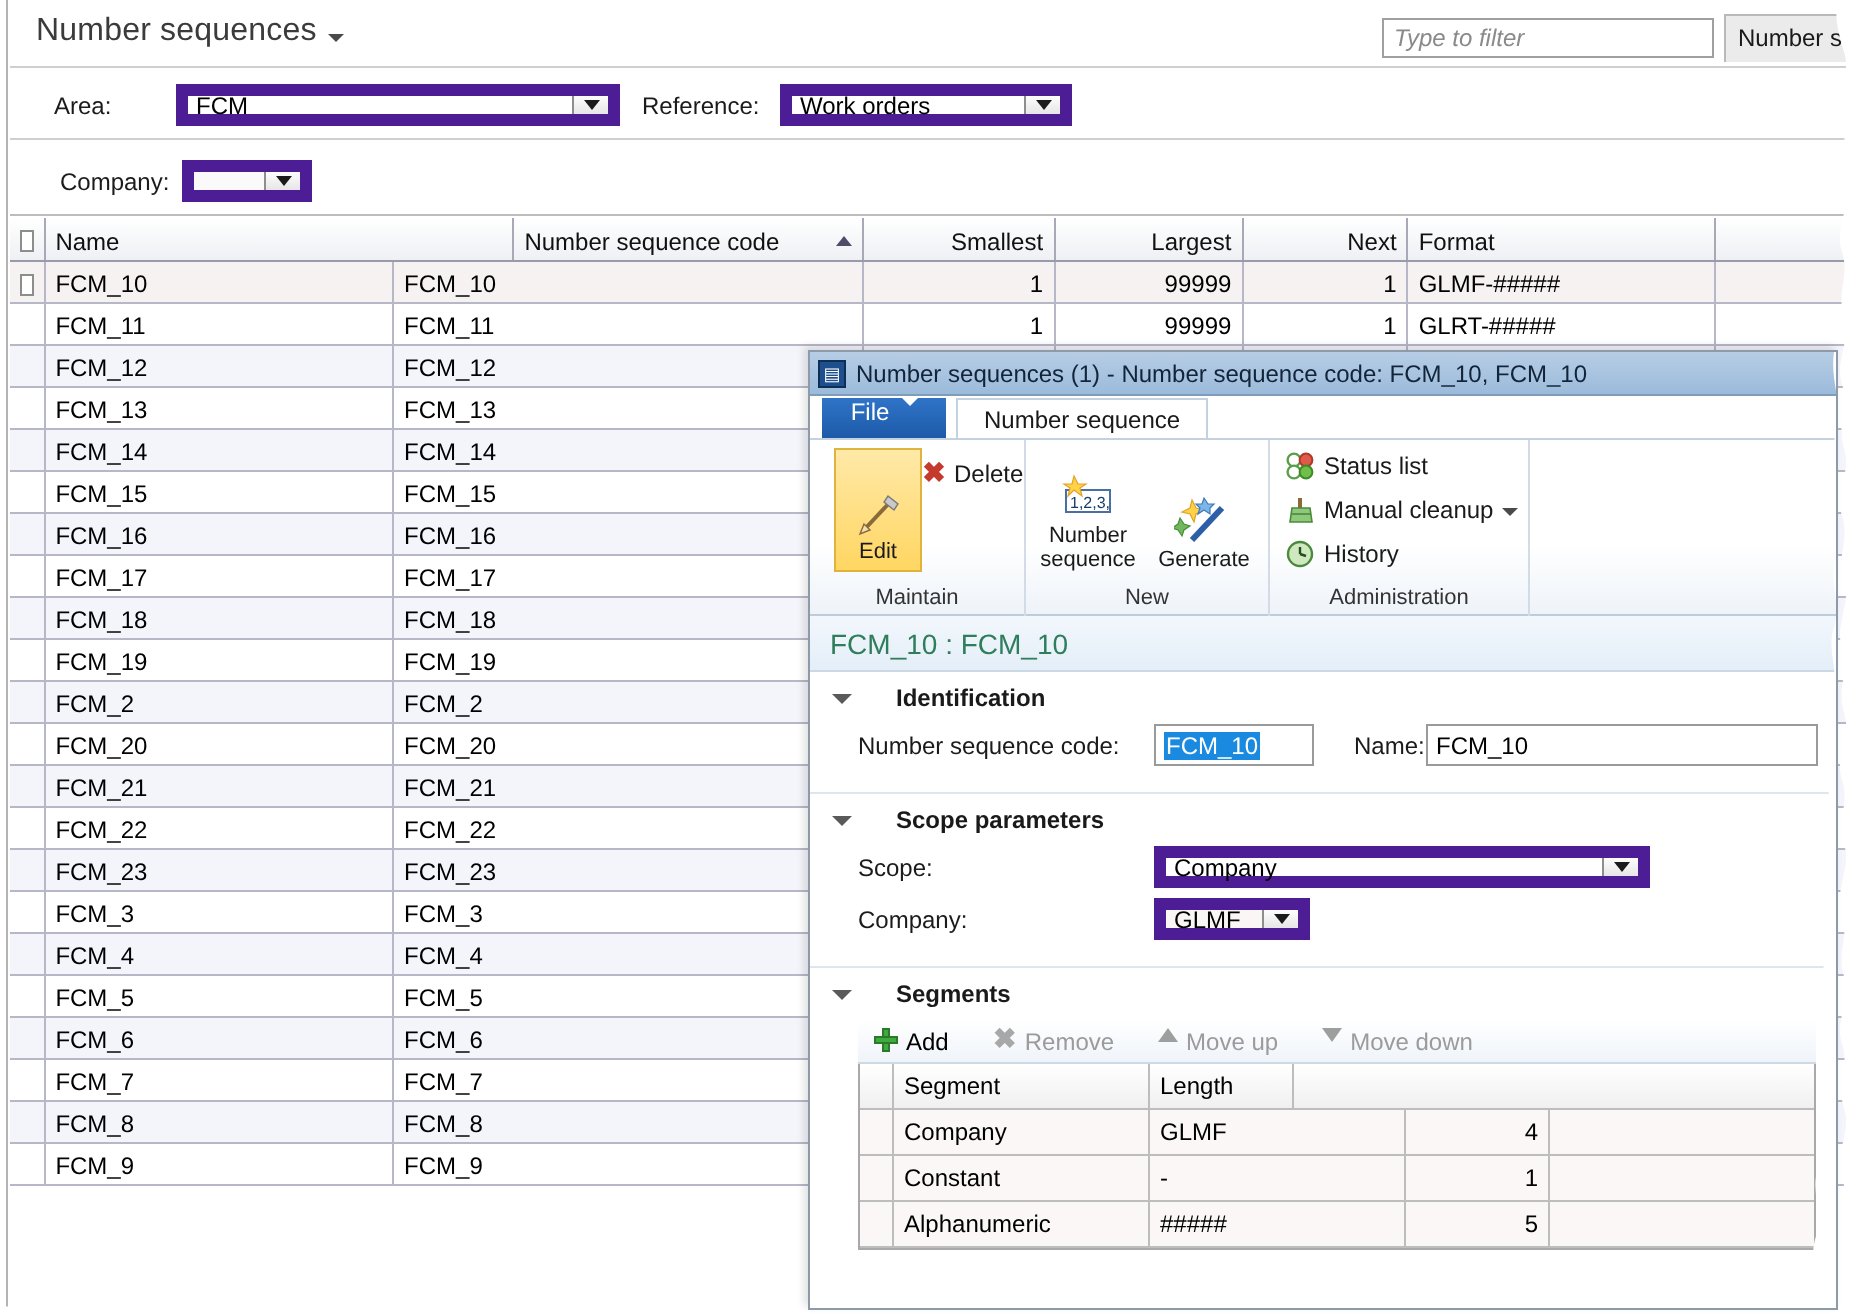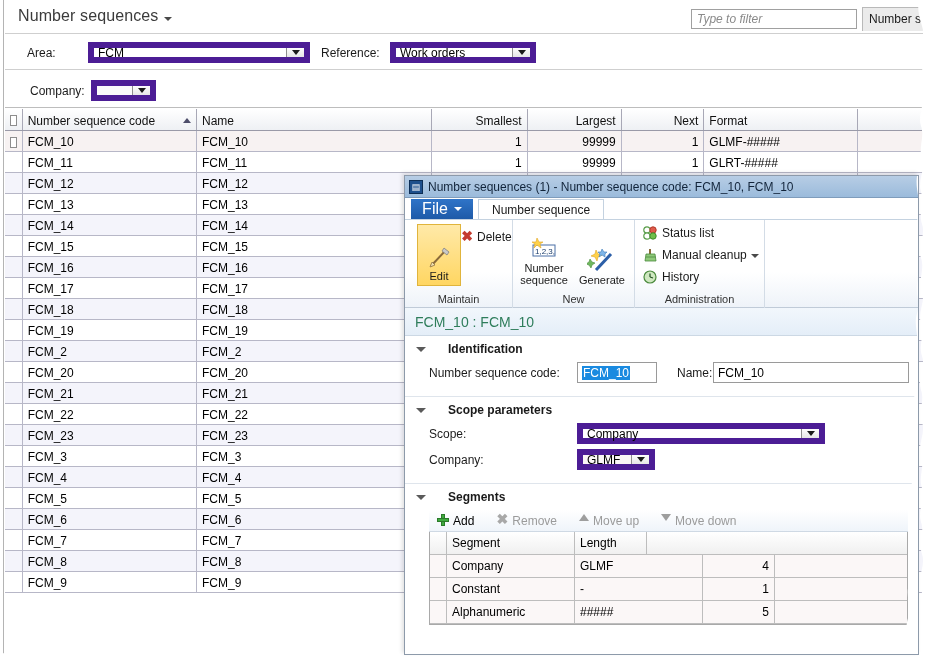--- a/index.html
+++ b/index.html
@@ -258,22 +258,22 @@
     display: flex;
     align-items: flex-end;
     padding-left: 6px;
     box-sizing: border-box;
   }
   #file-tab {
     height: 20px;
     min-width: 62px;
     background: linear-gradient(#2f74c8, #1d5aa8);
     color: #ffffff;
-    font-size: 16px;
-    display: flex; align-items: center; justify-content: center;
+    font-size: 12px;
+    display: flex; justify-content: center;
     gap: 6px;
     box-sizing: border-box;
     padding: 0 6px;
   }
   #file-tab .caret-white {
     width: 0; height: 0;
     border-left: 4px solid transparent;
     border-right: 4px solid transparent;
     border-top: 4px solid #ffffff;
   }
@@ -516,26 +516,26 @@
   <div class="combo" id="company-combo">
     <span class="combo-text"></span>
     <span class="combo-btn"></span>
   </div>
 
   <div id="grid">
     <div class="grid-row grid-head">
       <div class="cell c-check">
         <span class="chk"></span>
       </div>
+      <div class="cell c-name">
+        <span>Name</span>
+      </div>
       <div class="cell c-code">
         <span>Number sequence code</span>
         <span class="sort-arrow"></span>
-      </div>
-      <div class="cell c-name">
-        <span>Name</span>
       </div>
       <div class="cell c-small num">
         <span>Smallest</span>
       </div>
       <div class="cell c-large num">
         <span>Largest</span>
       </div>
       <div class="cell c-next num">
         <span>Next</span>
       </div>

